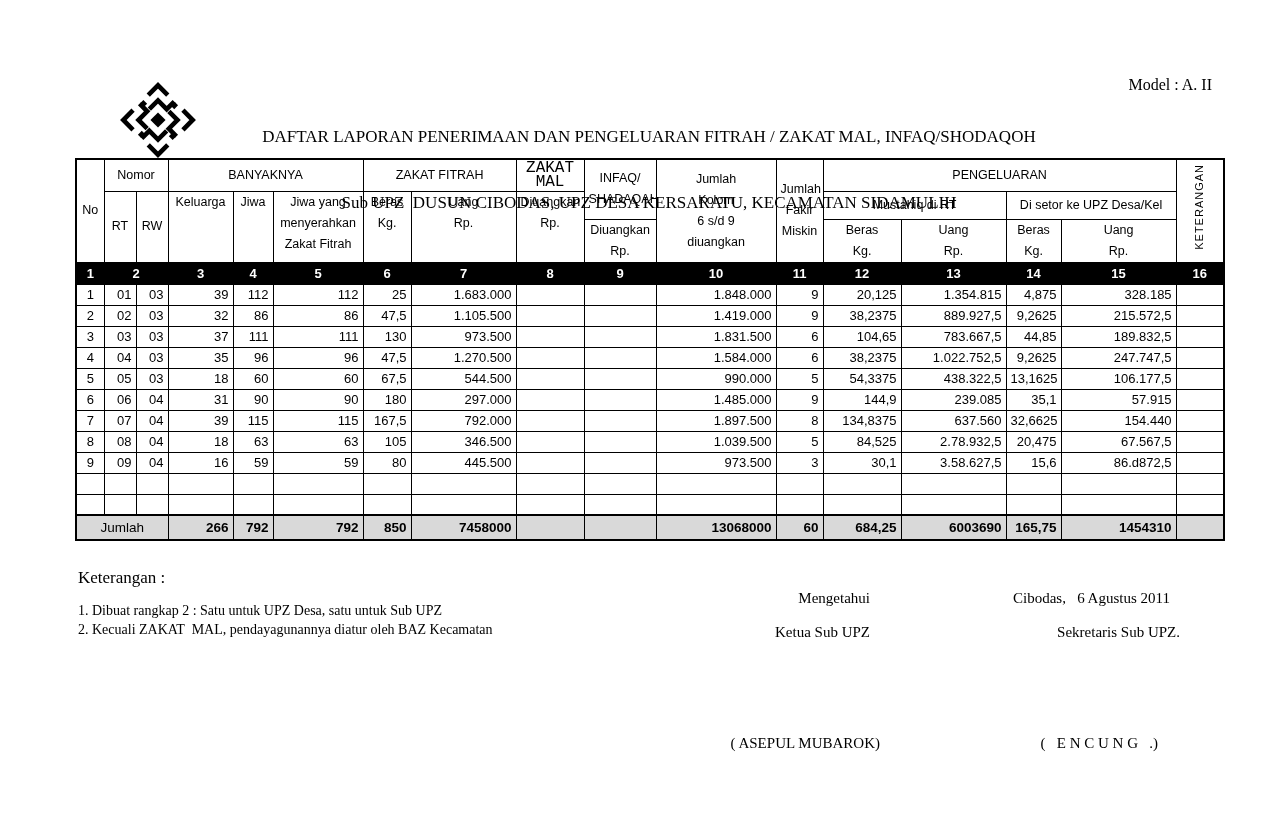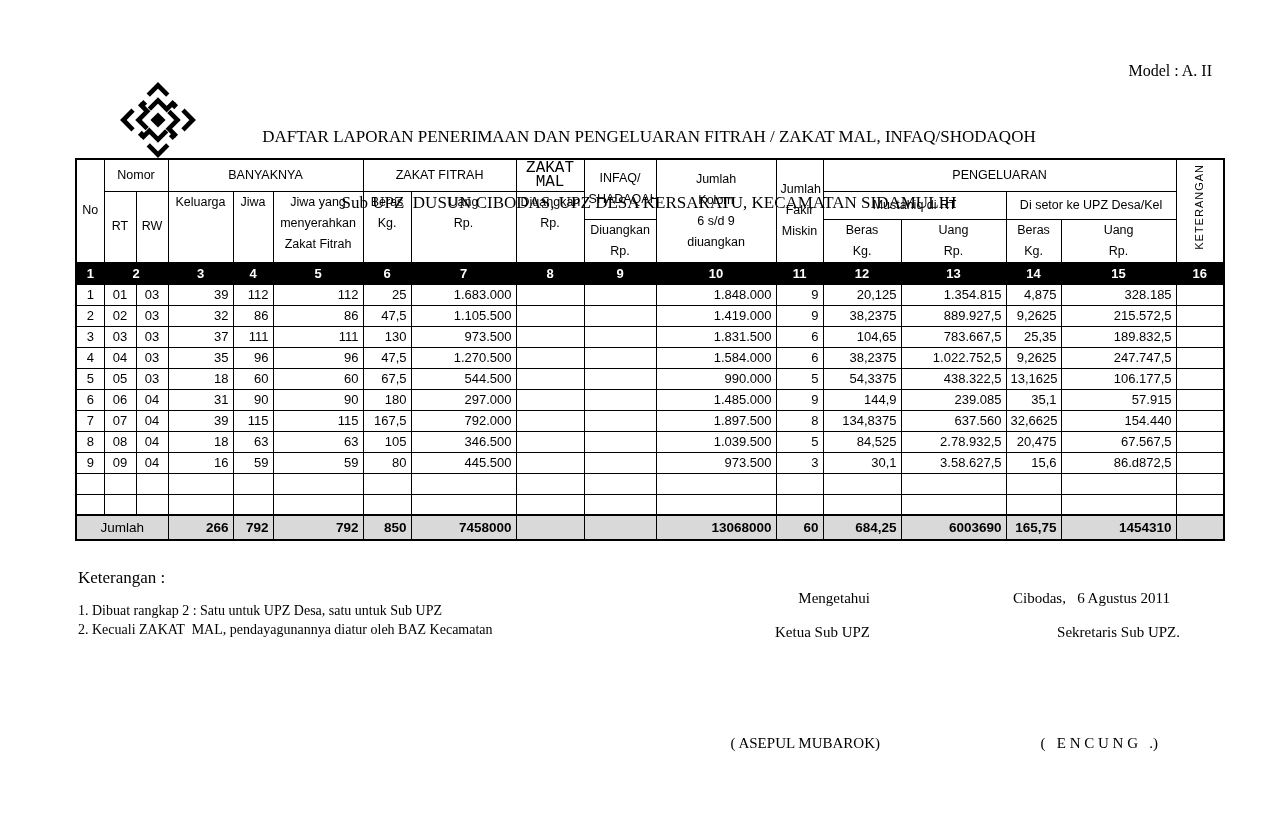--- a/index.html
+++ b/index.html
@@ -8,21 +8,21 @@
     position: relative;
     width: 1280px;
     height: 815px;
     background: #ffffff;
     font-family: "Liberation Serif", serif;
     color: #000;
     overflow: hidden;
   }
   .model-label {
     position: absolute;
-    top: 62px;
+    top: 76px;
     left: 1000px;
     width: 212px;
     text-align: right;
     font-size: 16px;
   }
   .title-block {
     position: absolute;
     top: 82px;
     left: 75px;
     width: 1148px;
@@ -78,21 +78,21 @@
   tr.num-row th {
     background: #000;
     color: #fff;
     font-weight: bold;
     font-size: 13px;
     border: 1px solid #000;
   }
   tbody tr { height: 21px; }
   tbody td { font-size: 13px; }
   td.c { text-align: center; }
-  td.l { text-align: center; padding-left: 3px; }
+  td.l { text-align: right; padding-left: 3px; }
   td.r { text-align: right; padding-right: 5px; }
   tr.total-row { height: 25px; background: #d9d9d9; }
   tr.total-row td {
     border-top: 2px solid #000;
     font-weight: bold;
     font-size: 13.5px;
   }
   tr.total-row td.label { text-align: center; font-weight: normal; font-size: 13.5px; }
   
   .keterangan {
@@ -278,21 +278,21 @@
           <td class="r">111</td>
           <td class="r">111</td>
           <td class="r">130</td>
           <td class="r">973.500</td>
           <td class="r"></td>
           <td class="r"></td>
           <td class="r">1.831.500</td>
           <td class="r">6</td>
           <td class="r">104,65</td>
           <td class="r">783.667,5</td>
-          <td class="r">25,35</td>
+          <td class="r">44,85</td>
           <td class="r">189.832,5</td>
           <td class="r"></td>
         </tr>
         <tr>
           <td class="c">4</td>
           <td class="l">04</td>
           <td class="l">03</td>
           <td class="r">35</td>
           <td class="r">96</td>
           <td class="r">96</td>

